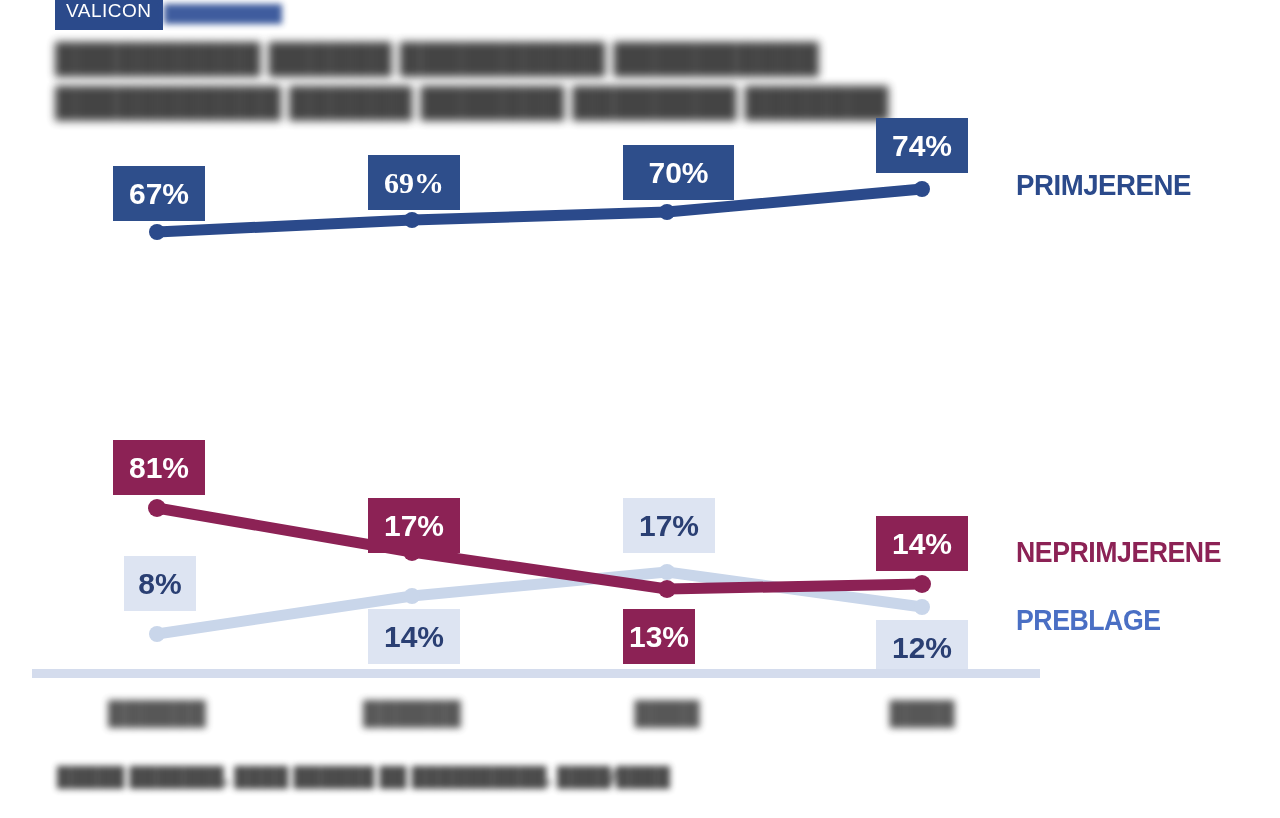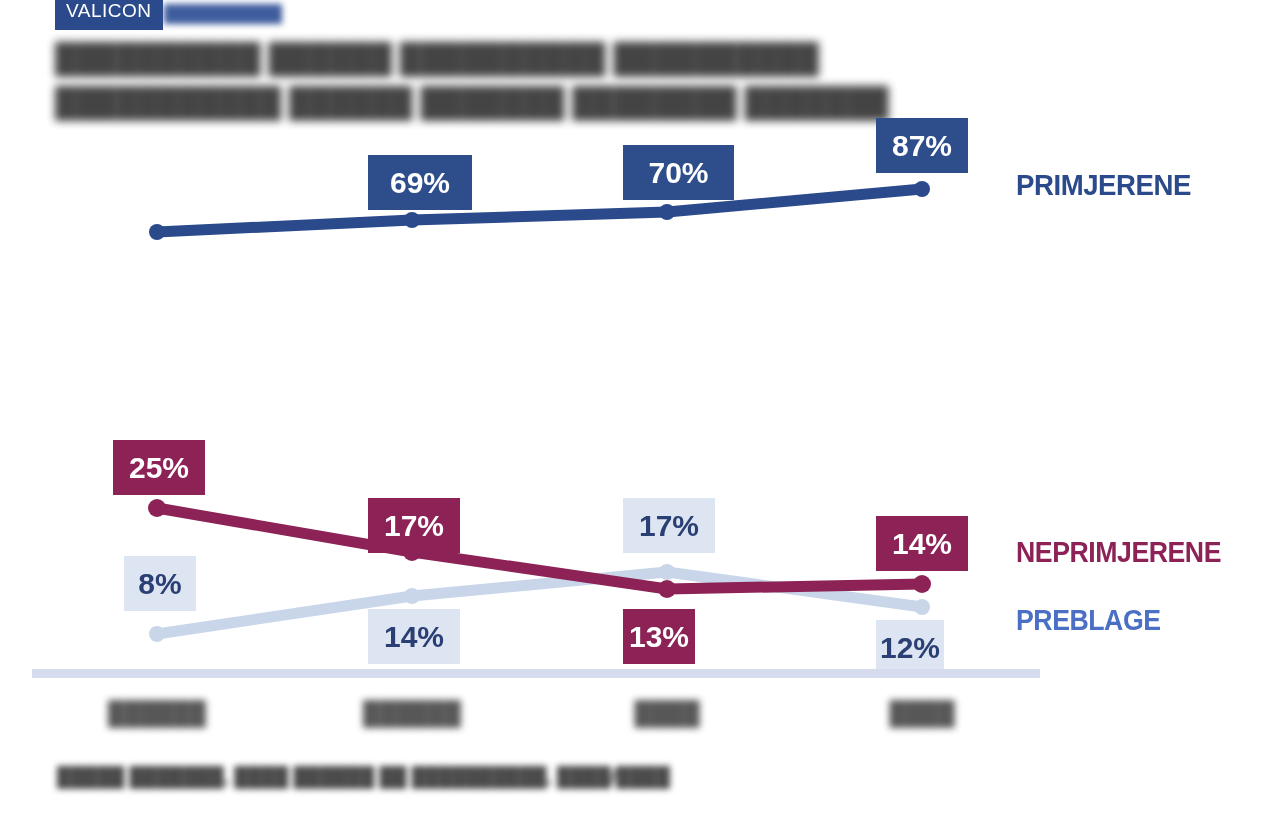--- a/index.html
+++ b/index.html
@@ -128,33 +128,34 @@
 
       <polyline points="157,508 412,552 667,589 922,584" fill="none" stroke="#8c2255" stroke-width="11" stroke-linecap="round" stroke-linejoin="round"></polyline>
       <g fill="#8c2255">
         <circle cx="157" cy="508" r="9"></circle>
         <circle cx="412" cy="552" r="9"></circle>
         <circle cx="667" cy="589" r="9"></circle>
         <circle cx="922" cy="584" r="9"></circle>
       </g>
     </svg>
 
-    <div class="dl blue" style="left:368px;top:155px;width:104px;height:55px;">69%</div>
+    <div class="dl blue" style="left:113px;top:166px;width:92px;height:55px;">67%</div>
+    <div class="dl blue" style="left:368px;top:155px;width:92px;height:55px;font-family:Liberation Serif, serif;">69%</div>
     <div class="dl blue" style="left:623px;top:145px;width:111px;height:55px;">70%</div>
-    <div class="dl blue" style="left:876px;top:118px;width:92px;height:55px;">87%</div>
+    <div class="dl blue" style="left:876px;top:118px;width:92px;height:55px;">74%</div>
 
-    <div class="dl magenta" style="left:113px;top:440px;width:92px;height:55px;">25%</div>
+    <div class="dl magenta" style="left:113px;top:440px;width:92px;height:55px;">81%</div>
     <div class="dl magenta" style="left:368px;top:498px;width:92px;height:55px;">17%</div>
     <div class="dl magenta" style="left:623px;top:609px;width:72px;height:55px;">13%</div>
     <div class="dl magenta" style="left:876px;top:516px;width:92px;height:55px;">14%</div>
 
     <div class="dl lightblue" style="left:124px;top:556px;width:72px;height:55px;">8%</div>
     <div class="dl lightblue" style="left:368px;top:609px;width:92px;height:55px;">14%</div>
     <div class="dl lightblue" style="left:623px;top:498px;width:92px;height:55px;">17%</div>
-    <div class="dl lightblue" style="left:876px;top:620px;width:68px;height:55px;">12%</div>
+    <div class="dl lightblue" style="left:876px;top:620px;width:92px;height:55px;">12%</div>
 
     <div class="slabel primjerene" style="left:1016px;top:168px;">PRIMJERENE</div>
     <div class="slabel neprimjerene" style="left:1016px;top:536px;">NEPRIMJERENE</div>
     <div class="slabel preblage" style="left:1016px;top:604px;">PREBLAGE</div>
 
     <div class="xaxis-line"></div>
     <div class="xtick" style="left:87px;width:140px;">██████</div>
     <div class="xtick" style="left:342px;width:140px;">██████</div>
     <div class="xtick" style="left:597px;width:140px;">████</div>
     <div class="xtick" style="left:852px;width:140px;">████</div>

